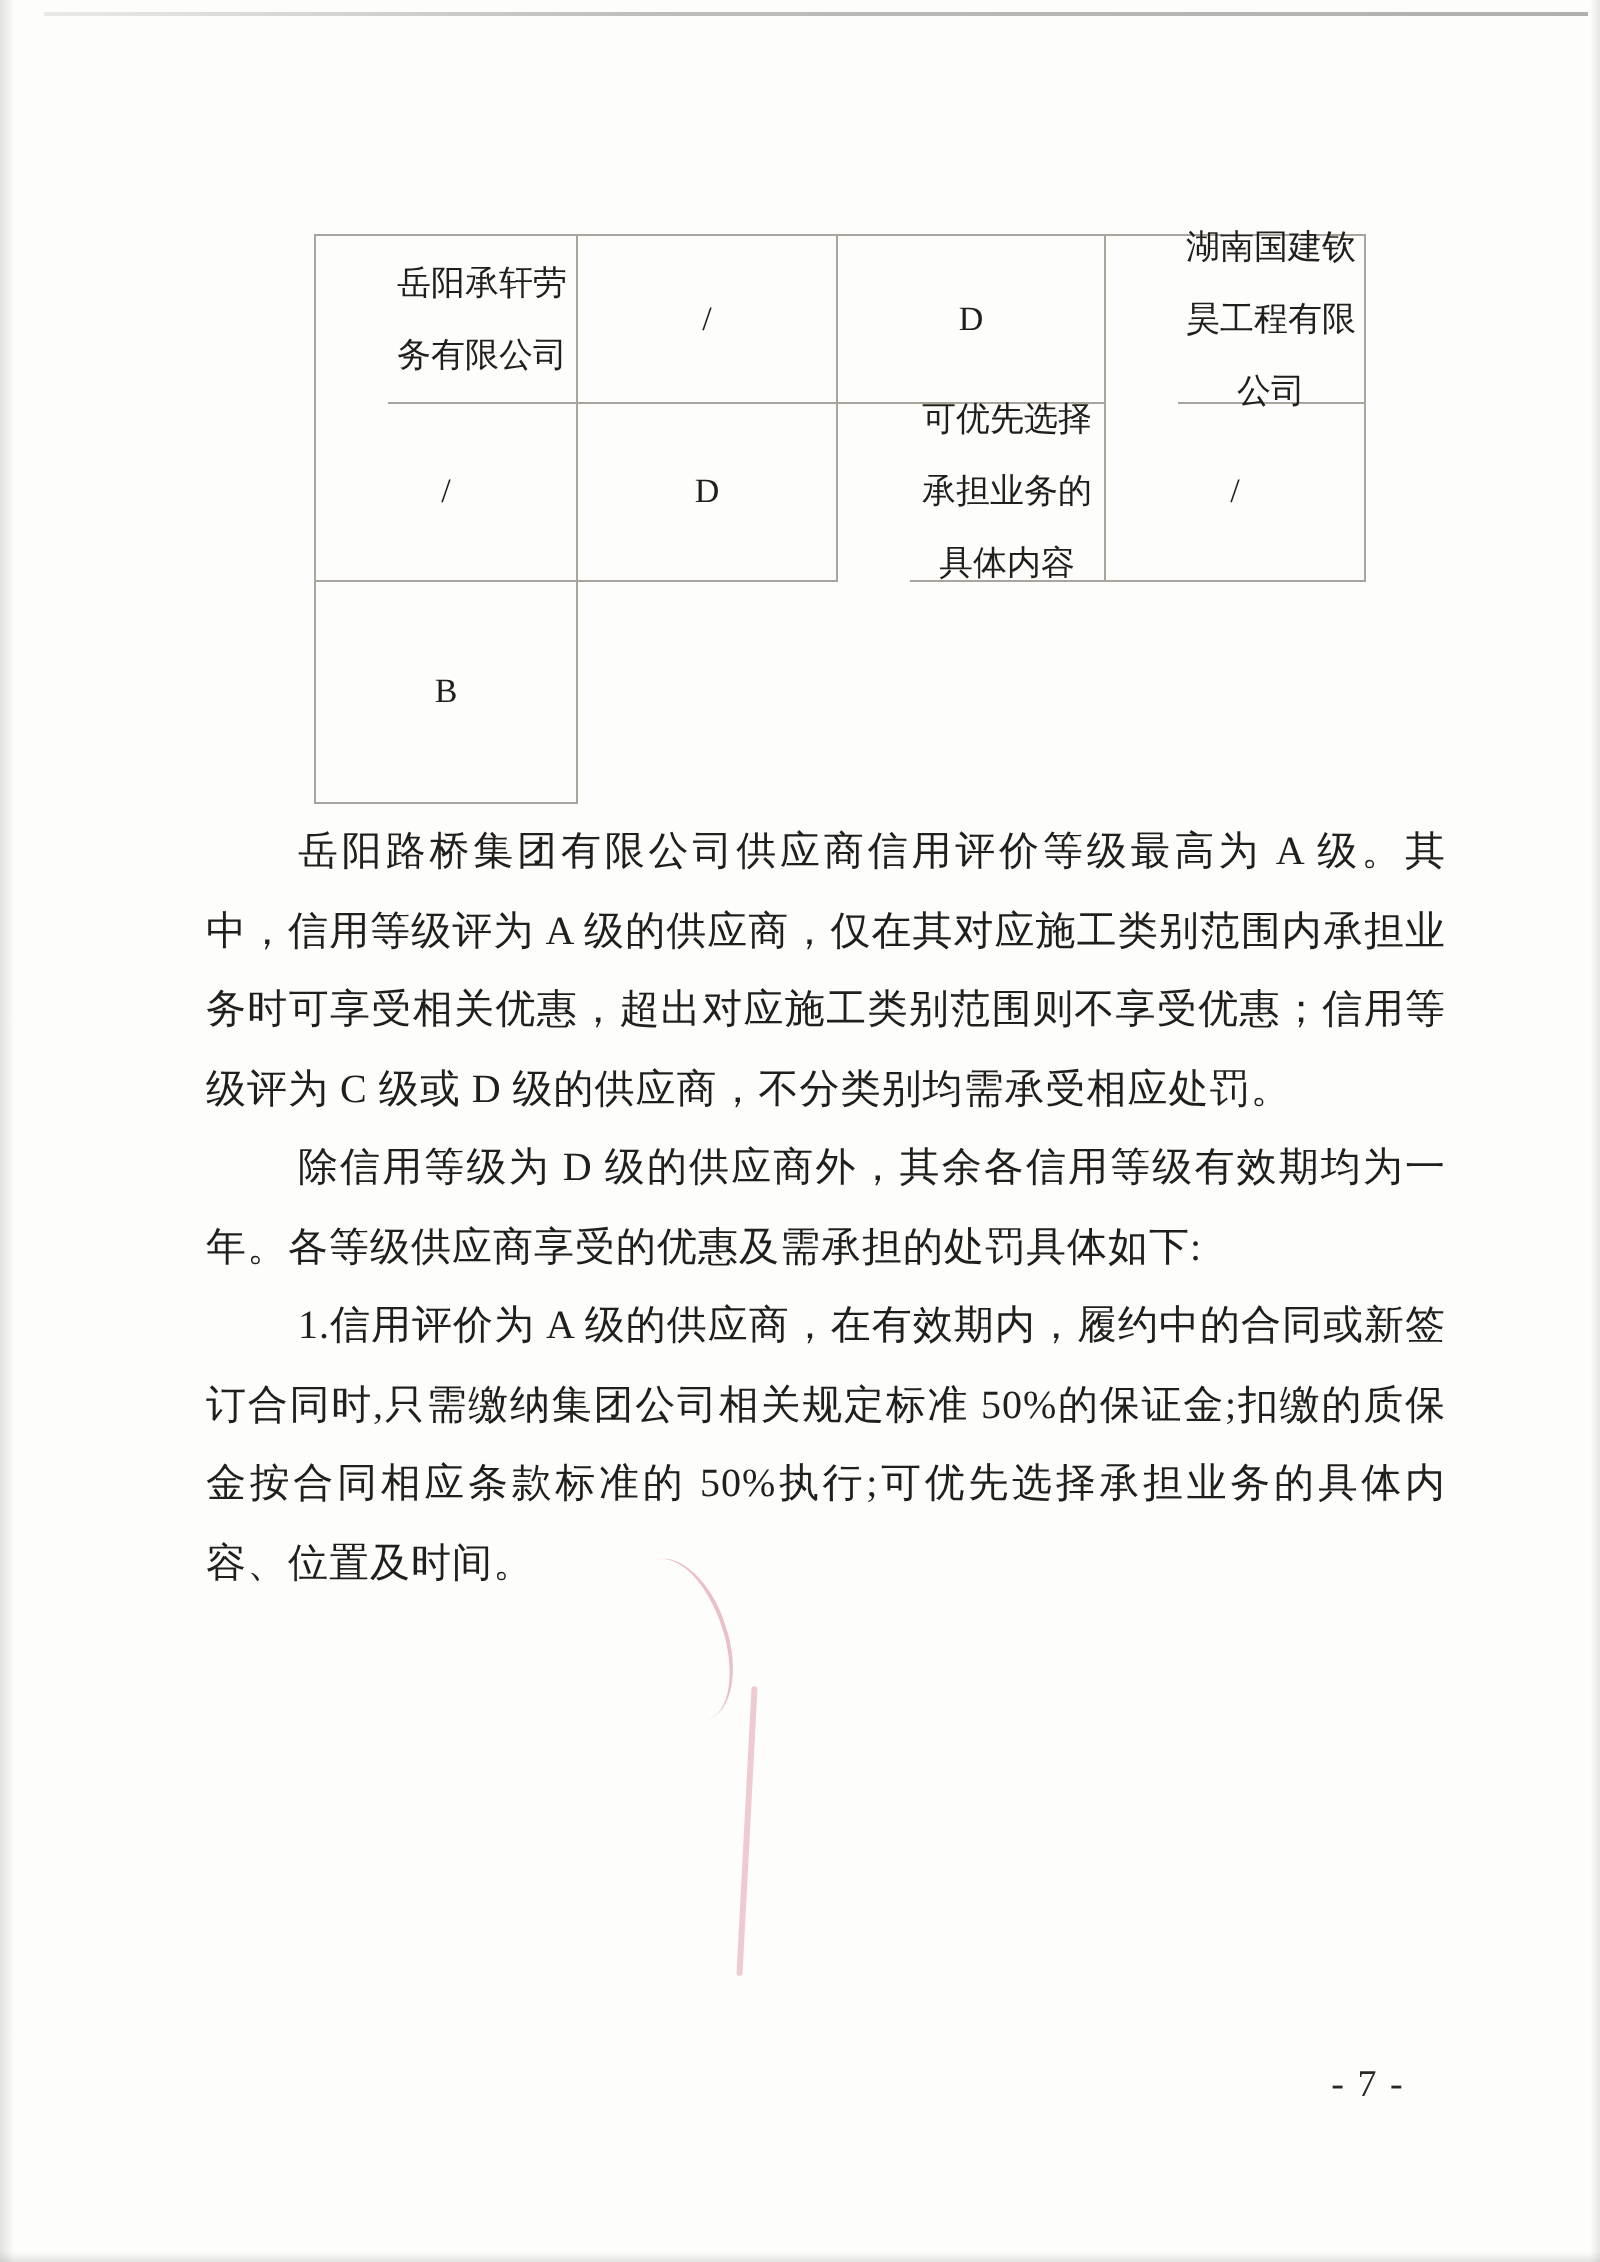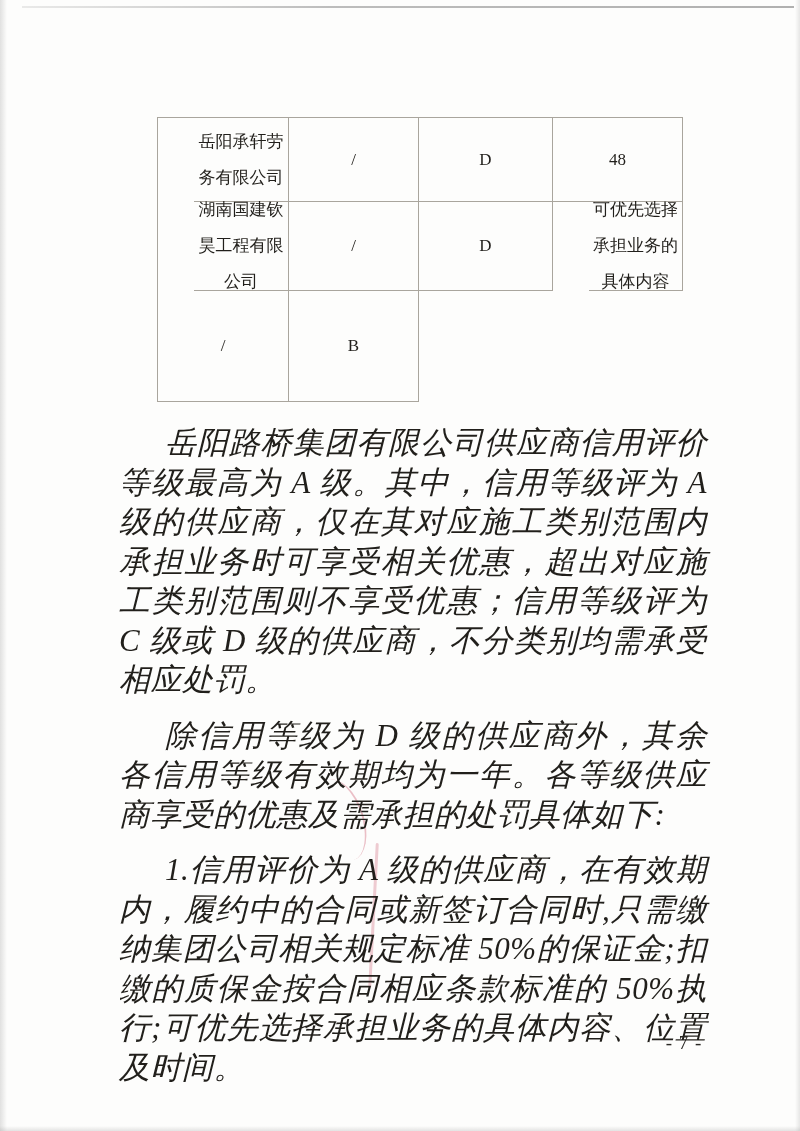--- a/index.html
+++ b/index.html
@@ -43,27 +43,26 @@
     font-size:17px;line-height:36px;
     box-sizing:border-box;
     padding:0 3px;
   }
   .cell.name{letter-spacing:0px;margin-left:36px;}
   
   .body-text{
     position:absolute;left:103px;top:407px;width:620px;
   }
   .body-text p{
-    margin:16px;padding:0;
-    font-size:31px;line-height:39.5px;
+    margin:0;padding:0;
+    font-size:20px;line-height:39.5px;
     text-align:justify;
     text-justify:inter-ideograph;
     text-indent:46px;
     letter-spacing:0.5px;
-    font-style:italic;
   }
   
   .page-number{
     position:absolute;left:648px;top:1032px;width:72px;
     font-size:19px;text-align:center;color:#2a2824;
     letter-spacing:1px;
   }
 </style>
 </head>
 <body>
@@ -75,21 +74,20 @@
   <div class="scan-right-edge"></div>
   <div class="scan-bottom-edge"></div>
   <div class="stamp-arc"></div>
   <div class="stamp-streak"></div>
 
   <div class="rating-table">
     <div class="cell name">岳阳承轩劳务有限公司</div>
     <div class="cell">/</div>
     <div class="cell">D</div>
 
-    <div class="cell">48</div>
     <div class="cell name">湖南国建钦昊工程有限公司</div>
     <div class="cell">/</div>
     <div class="cell">D</div>
 
     <div class="cell name">可优先选择承担业务的具体内容</div>
     <div class="cell">/</div>
     <div class="cell">B</div>
   </div>
 
   <div class="body-text">

